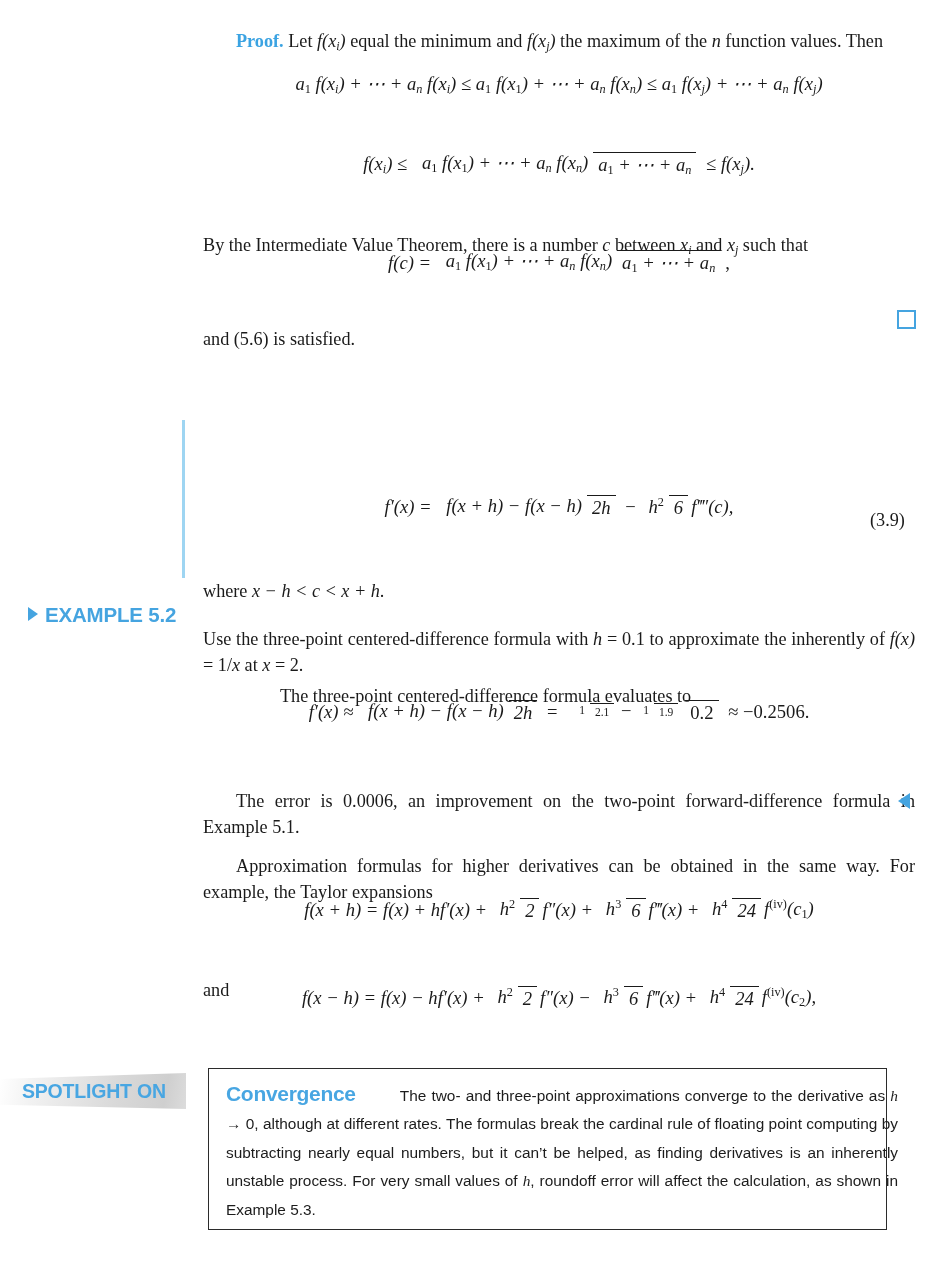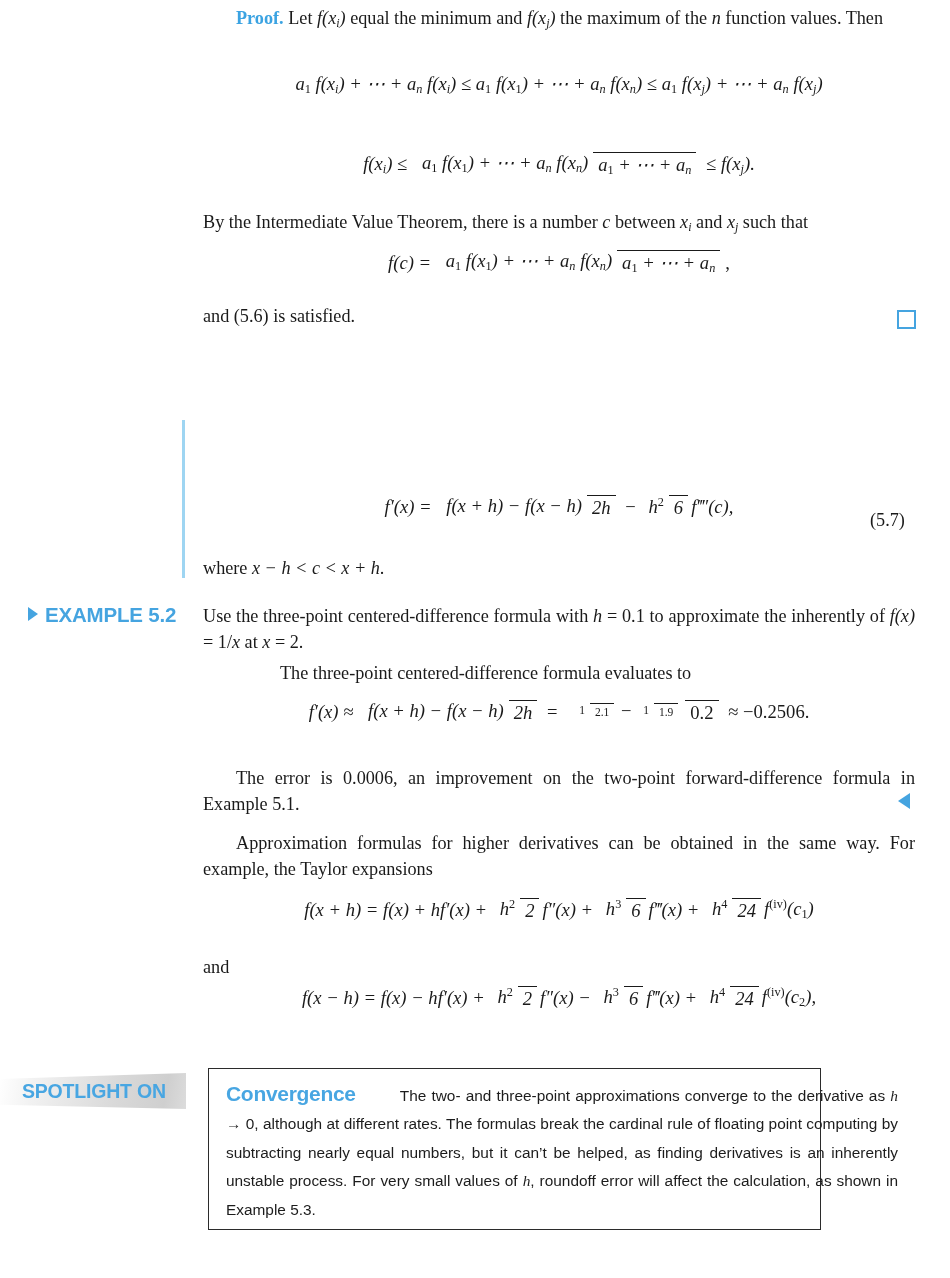--- a/index.html
+++ b/index.html
@@ -23,20 +23,21 @@
 
   
   .para {
     position: absolute;
     left: 203px;
     width: 712px;
     font-size: 18.2px;
     line-height: 25.5px;
     text-align: justify;
     text-justify: inter-word;
+    margin-top: 23px;
   }
   .para.noj { text-align: left; }
 
   .indent { display: inline-block; width: 33px; }
 
   
   .m {
     font-family: "Liberation Serif", "DejaVu Serif", serif;
     font-style: italic;
   }
@@ -156,21 +157,21 @@
     font-weight: bold;
     font-size: 19.5px;
     letter-spacing: -0.2px;
     color: #48a6e2;
     white-space: nowrap;
   }
   .spot-box {
     position: absolute;
     left: 208px;
     top: 1068px;
-    width: 613px;
+    width: 679px;
     height: 162px;
     border: 1.4px solid #2b2b2b;
     background: #ffffff;
     box-sizing: border-box;
   }
   .spot-inner {
     position: absolute;
     left: 17px;
     top: 11px;
     width: 672px;
@@ -245,21 +246,21 @@
       </span>
       <span class="m mr">&nbsp;−&nbsp;</span>
       <span class="frac tight">
         <span class="num m">h<span class="sup">2</span></span>
         <span class="den m">6</span>
       </span>
       <span class="m">f‴′(c),</span>
     </span>
   </div>
 
-  <div class="eqnum" style="left:870px; top:510px;">(5.7)</div>
+  <div class="eqnum" style="left:870px; top:510px;">(3.9)</div>
 
   <div class="para noj" style="top:556px;">
     <span class="m"><span class="mr">where&nbsp;</span>x − h &lt; c &lt; x + h<span class="mr">.</span></span>
   </div>
 
   <div class="ex-label" style="left:28px; top:603px;">
     <span class="tri-right"></span><span>EXAMPLE 5.2</span>
   </div>
 
   <div class="para" style="top:604px;">

